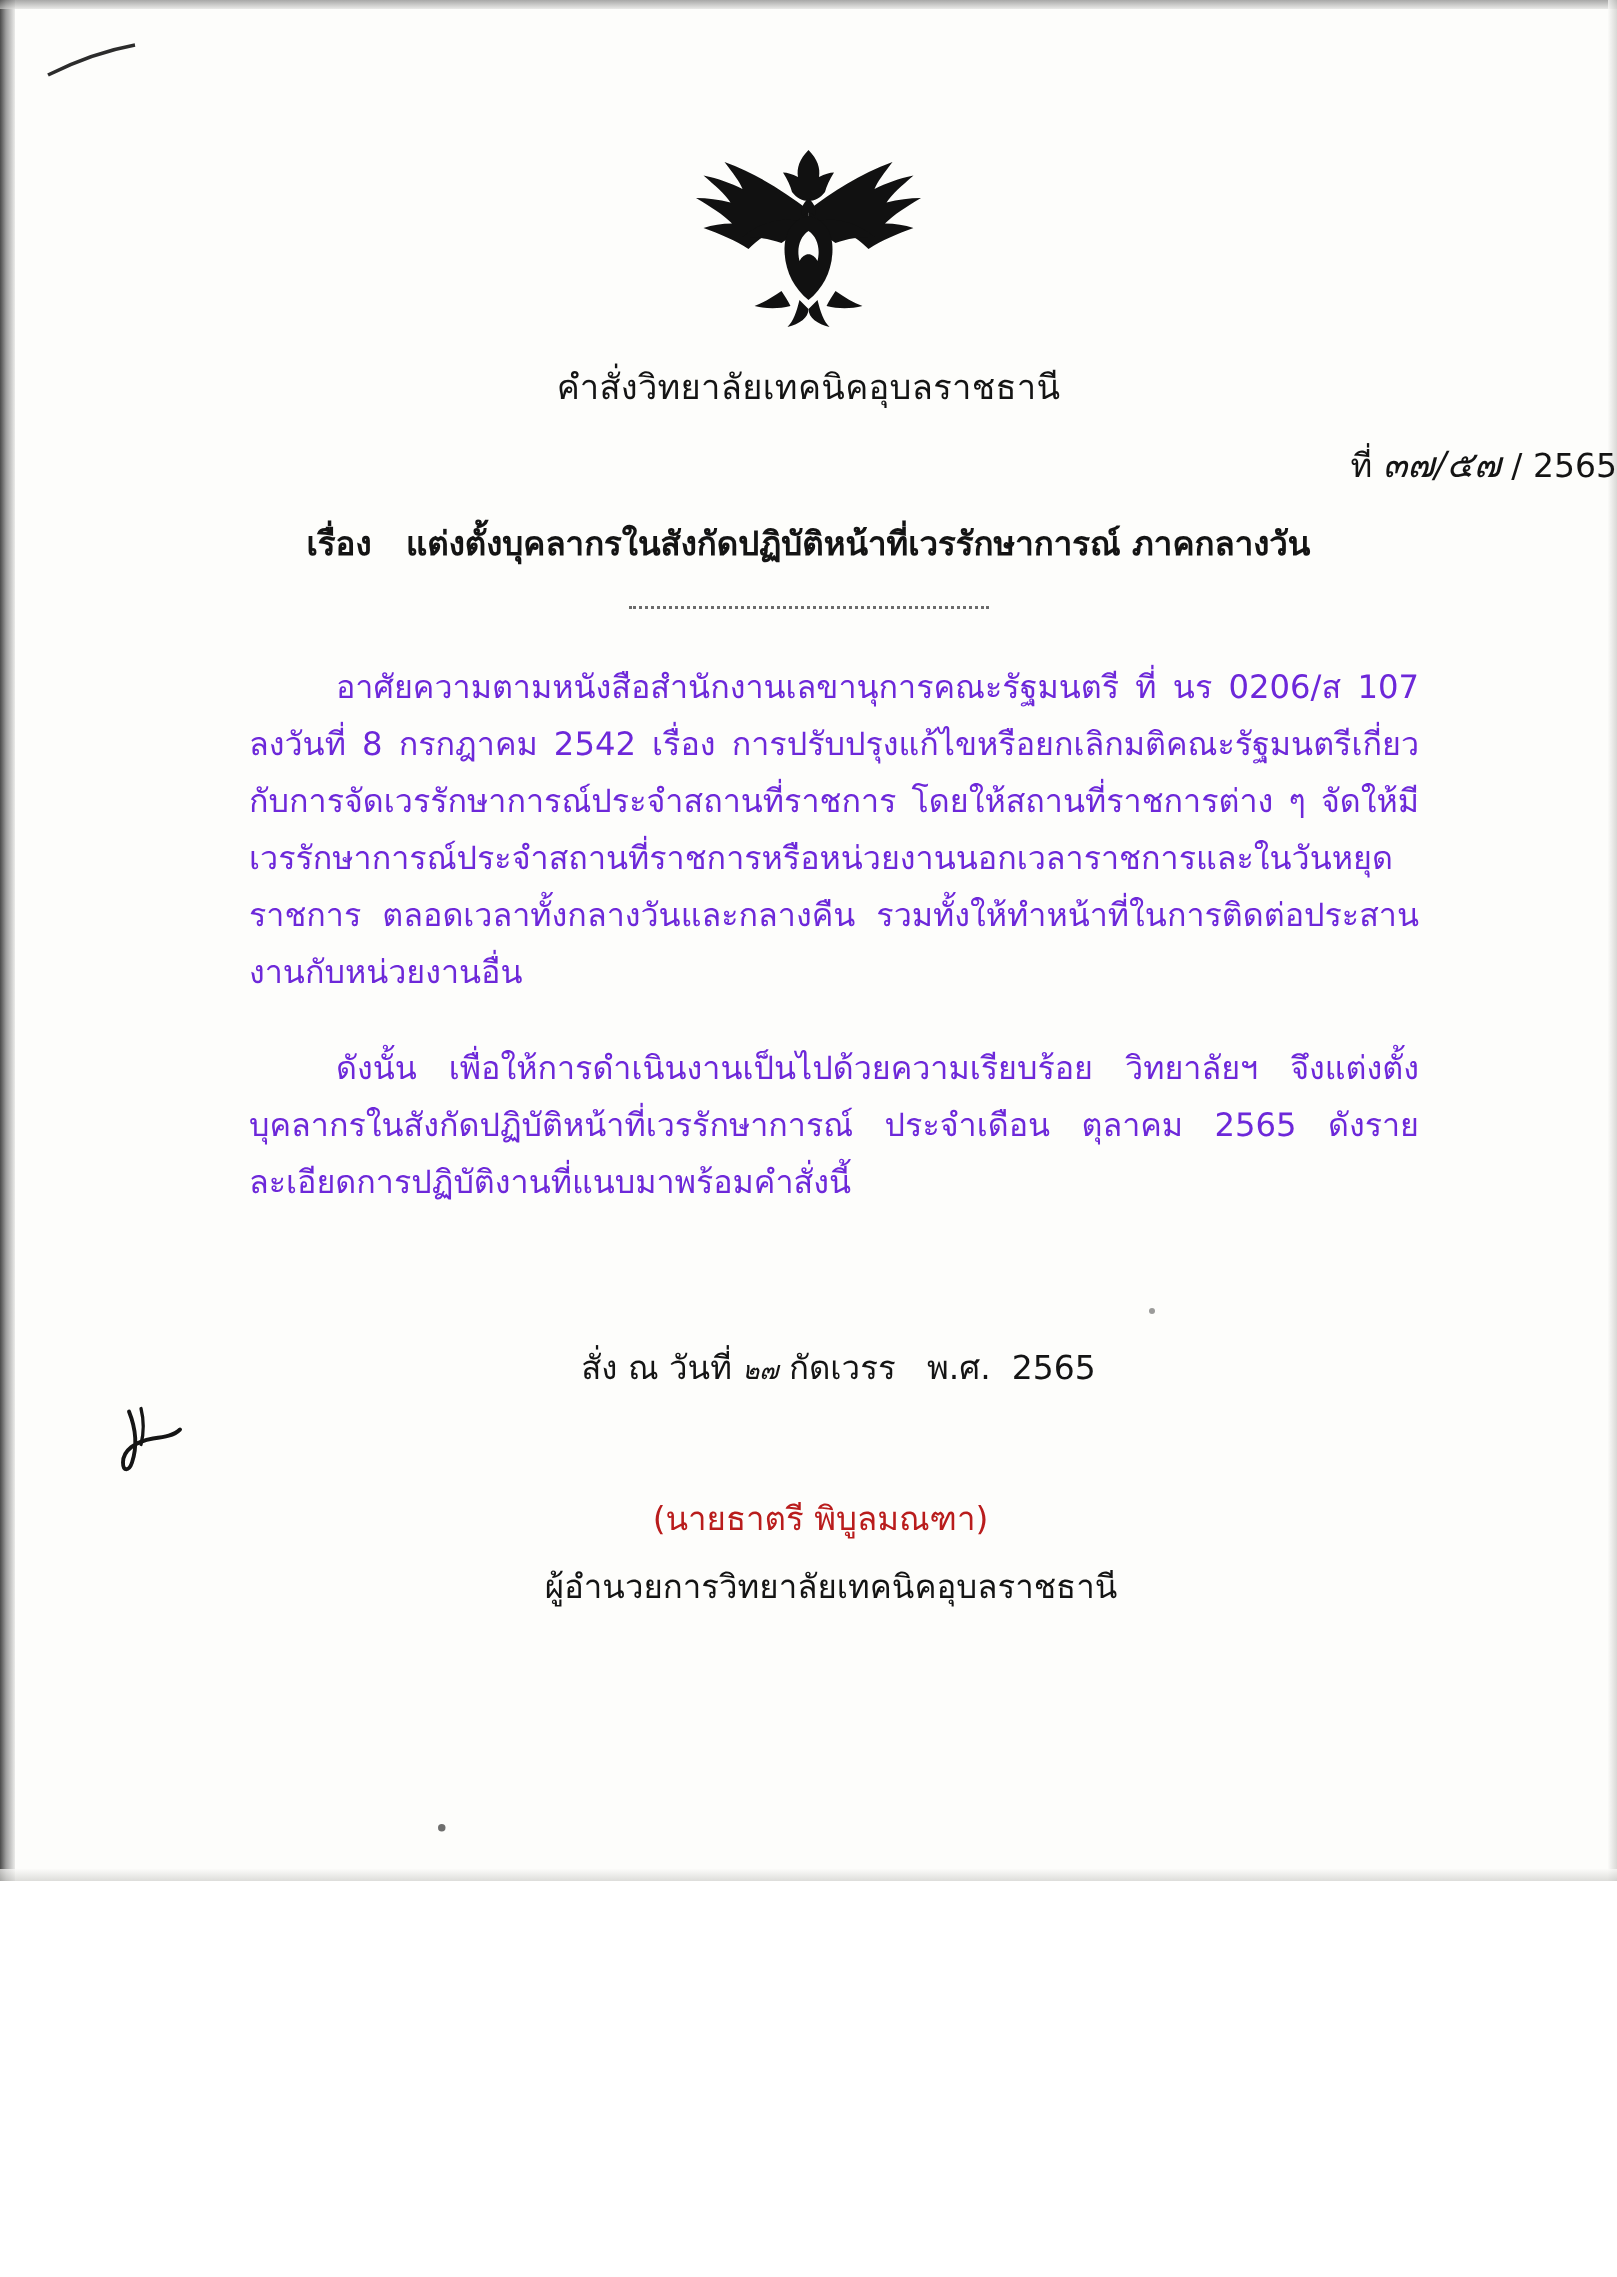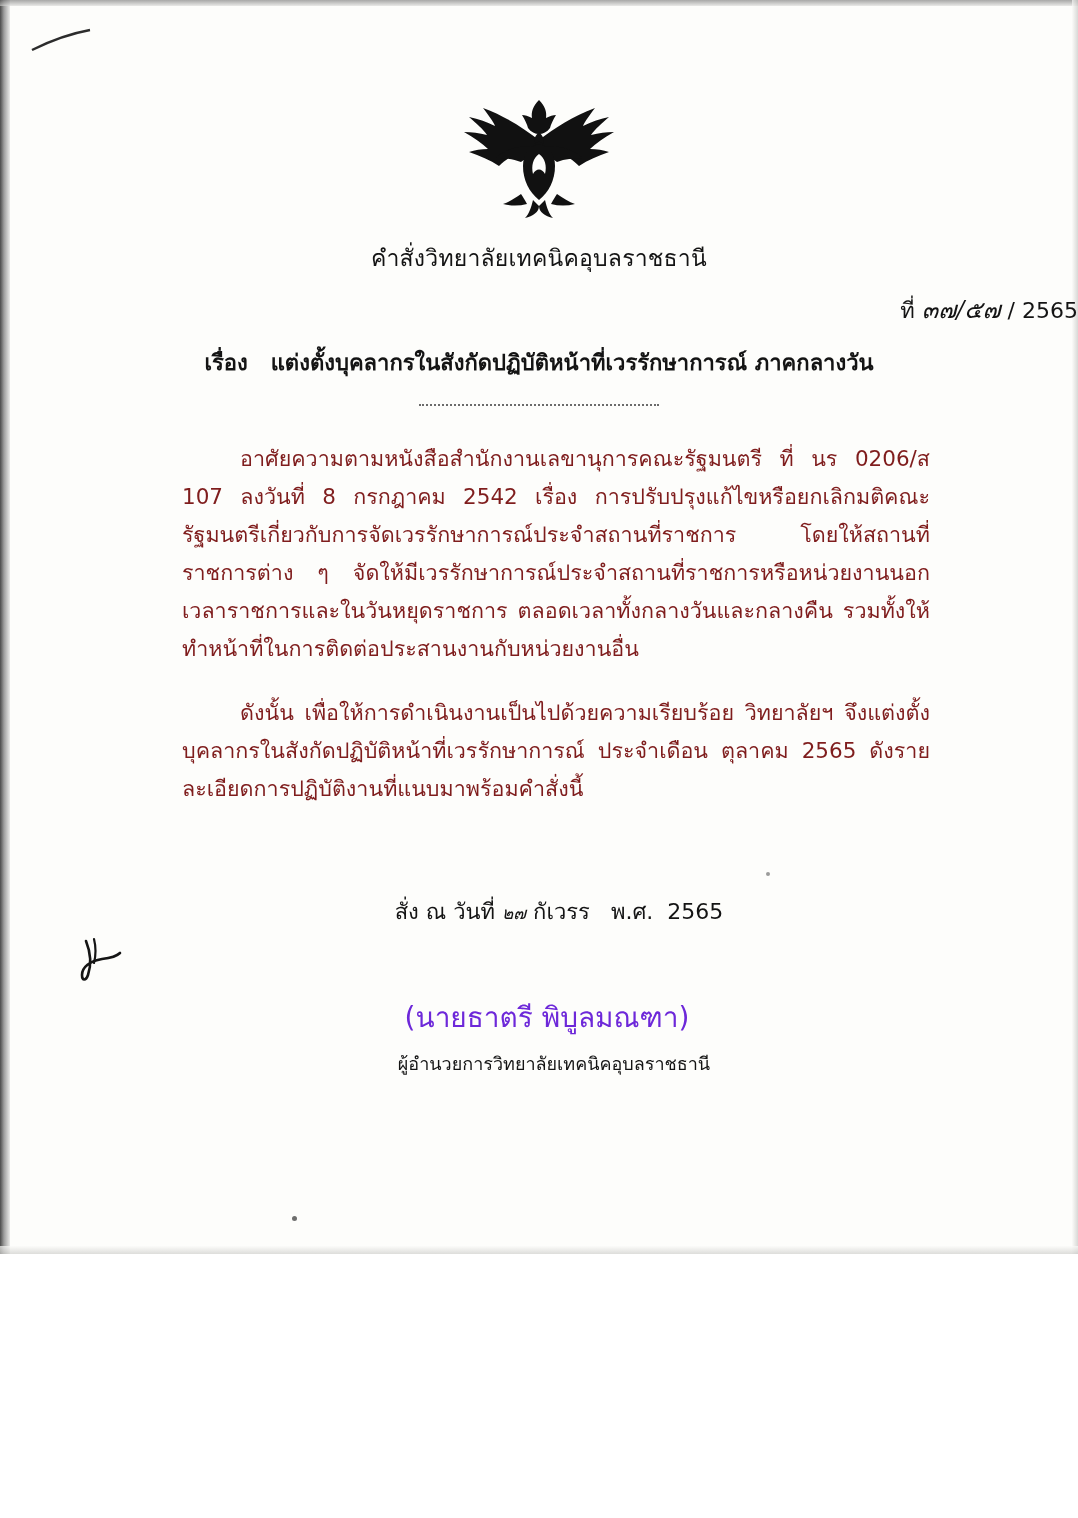--- a/index.html
+++ b/index.html
@@ -116,22 +116,22 @@
     margin: 22px auto 0 auto;
     width: 240px;
     border-bottom: 2px dotted #3b3b3b;
     height: 2px;
     opacity: .75;
   }
 
   .para {
     font-size: 21.5px;
     line-height: 38px;
-    color: #7f1d1d;
-    margin: 16px;
+    color: #6d28d9;
+    margin: 0;
     padding: 0 132px 0 166px;
     text-align: justify;
     text-justify: inter-word;
   }
   .para.p1 { margin-top: 34px; }
   .para.p2 { margin-top: 26px; }
   .para.p3 { margin-top: 26px; }
   .indent { display: inline-block; width: 58px; }
 
   .sign-date {
@@ -150,28 +150,28 @@
   .signature-mark {
     margin: 6px auto 0 auto;
     width: 120px;
     height: 50px;
     padding-left: 40px;
   }
 
   .signer-name {
     margin-top: 6px;
     text-align: center;
-    font-size: 28px;
-    color: #6d28d9;
+    font-size: 22px;
+    color: #b91c1c;
     padding-left: 16px;
   }
   .signer-role {
     margin-top: 10px;
     text-align: center;
-    font-size: 18px;
+    font-size: 22px;
     color: #141414;
     padding-left: 30px;
   }
 </style>
 </head>
 <body>
 
 <div class="page">
 
   <div class="scan-edge-left"></div>
@@ -229,21 +229,21 @@
     <div class="rule-dots"></div>
 
     <p class="para p1"><span class="indent"></span><span>อาศัยความตามหนังสือสำนักงานเลขานุการคณะรัฐมนตรี ที่ นร 0206/ส 107 ลงวันที่ 8 กรกฎาคม 2542 เรื่อง การปรับปรุงแก้ไขหรือยกเลิกมติคณะรัฐมนตรีเกี่ยวกับการจัดเวรรักษาการณ์ประจำสถานที่ราชการ โดยให้สถานที่ราชการต่าง ๆ จัดให้มีเวรรักษาการณ์ประจำสถานที่ราชการหรือหน่วยงานนอกเวลาราชการและในวันหยุดราชการ ตลอดเวลาทั้งกลางวันและกลางคืน รวมทั้งให้ทำหน้าที่ในการติดต่อประสานงานกับหน่วยงานอื่น</span></p>
 
     <p class="para p2"><span class="indent"></span><span>ดังนั้น เพื่อให้การดำเนินงานเป็นไปด้วยความเรียบร้อย วิทยาลัยฯ จึงแต่งตั้งบุคลากรในสังกัดปฏิบัติหน้าที่เวรรักษาการณ์ ประจำเดือน ตุลาคม 2565 ดังรายละเอียดการปฏิบัติงานที่แนบมาพร้อมคำสั่งนี้</span></p>
 
 
     <div class="sign-date">
       <span>สั่ง ณ วันที่</span>
       <span class="hand">๒๗</span>
-      <span>กัเวรร</span>&nbsp;&nbsp;
+      <span>กัดเวรร</span>&nbsp;&nbsp;
       <span>พ.ศ.</span>&nbsp;
       <span>2565</span>
     </div>
 
     <svg class="signature-mark" viewBox="0 0 120 50">
       <path d="M46 6 C 50 16, 52 28, 48 40 C 46 46, 42 46, 42 40 C 42 32, 50 26, 62 24 C 70 23, 76 22, 80 18" stroke="#151515" stroke-width="2.6" fill="none" stroke-linecap="round"></path>
       <path d="M54 4 C 56 12, 56 20, 54 28" stroke="#151515" stroke-width="2.2" fill="none" stroke-linecap="round"></path>
     </svg>
 
     <div class="signer-name">(นายธาตรี พิบูลมณฑา)</div>

